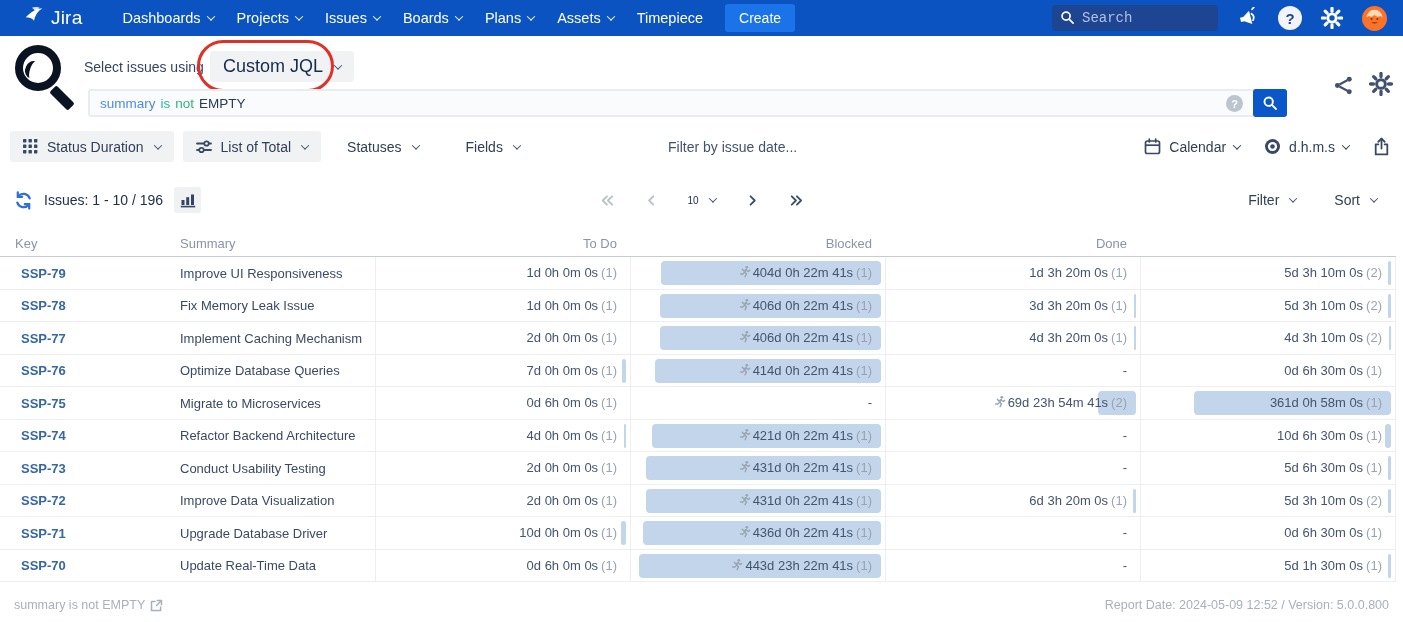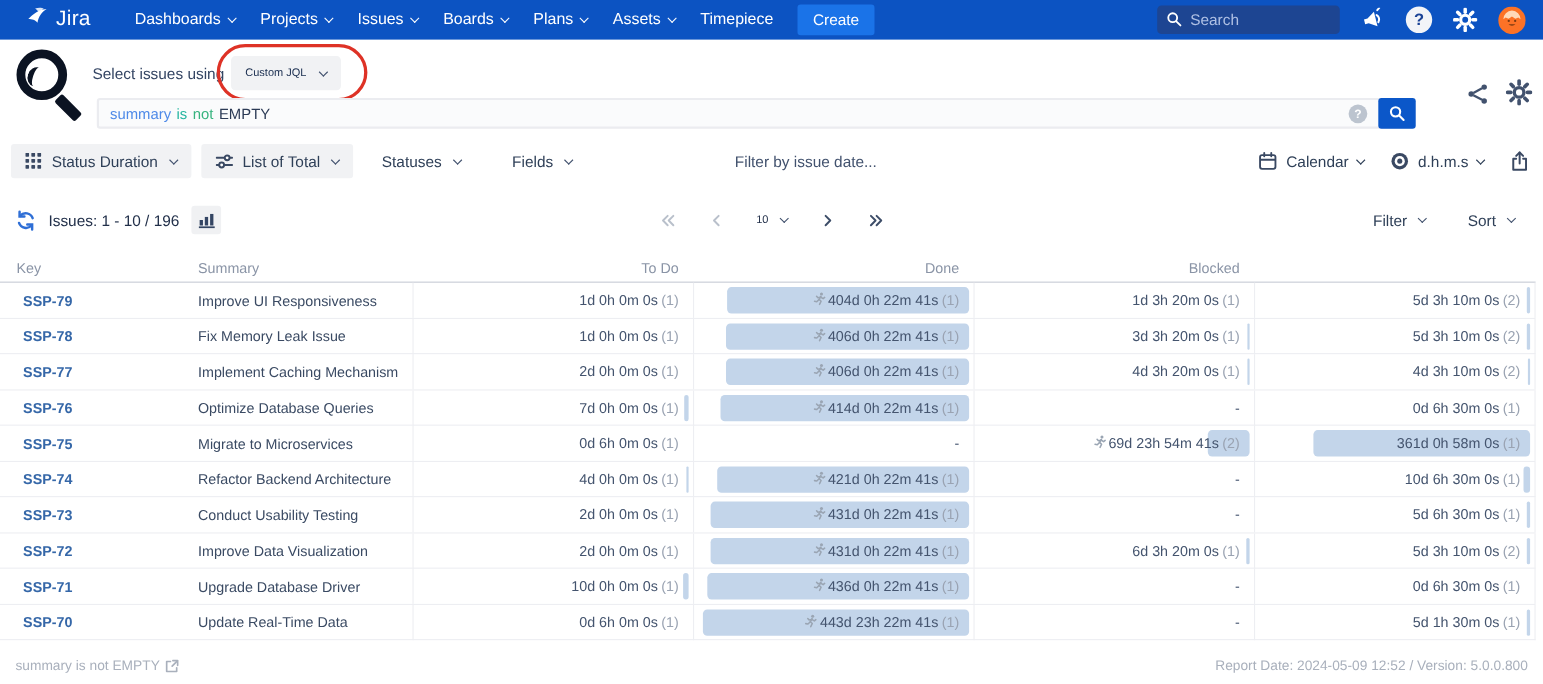--- a/index.html
+++ b/index.html
@@ -12,33 +12,33 @@
 
   
   .nav{position:absolute;left:0;top:0;width:100%;height:36px;background:var(--nav);display:flex;align-items:center;color:#fff}
   .brand{display:flex;align-items:center;gap:6px;margin-left:24px;font-size:19px;font-weight:500;letter-spacing:.2px}
   .nav-items{display:flex;align-items:center;margin-left:40px;gap:23px;font-size:14.5px}
   .nav-item{display:flex;align-items:center;gap:7px;cursor:pointer;white-space:nowrap}
   .chv{display:inline-block;width:6px;height:6px;border-right:1.8px solid currentColor;border-bottom:1.8px solid currentColor;transform:rotate(45deg) translate(-1px,-1px)}
   .create-btn{margin-left:22px;background:var(--create);border:none;color:#fff;font-size:14px;font-family:inherit;padding:6px 14px;border-radius:3px;cursor:pointer}
   .nav-right{margin-left:auto;display:flex;align-items:center;gap:19px;padding-right:16px}
   .nav-search{position:relative;width:166px;height:26px}
-  .nav-search input{width:100%;height:100%;background:#1D4592;border:none;border-radius:4px;color:#fdba74;font-size:14px;font-family:Liberation Sans, sans-serif;padding-left:30px;outline:none}
+  .nav-search input{width:100%;height:100%;background:#1D4592;border:none;border-radius:4px;color:#fdba74;font-size:14px;font-family:Liberation Mono, monospace;padding-left:30px;outline:none}
   .nav-search input::placeholder{color:#AFC0E4}
   .nav-search .mag{position:absolute;left:8px;top:5px}
   .help-badge{width:24px;height:24px;border-radius:50%;background:#F2F4F8;color:#1B4396;font-weight:700;font-size:15px;display:flex;align-items:center;justify-content:center;cursor:pointer}
   .avatar{width:25px;height:25px;border-radius:50%;cursor:pointer}
 
   
   .logo-mag{position:absolute;left:13px;top:43px;width:70px;height:72px}
   .logo-mag .lens{position:absolute;left:2px;top:2px;width:46px;height:46px;border:8px solid #0B1322;border-radius:50%}
   .logo-mag .glint{position:absolute;left:12px;top:18px;width:16px;height:18px;border-left:5px solid #0B1322;border-radius:50%;transform:rotate(18deg)}
   .logo-mag .handle{position:absolute;left:44px;top:42px;width:10px;height:26px;background:#0B1322;transform:rotate(-45deg);border-radius:2px}
   .select-label{position:absolute;left:84px;top:59px;font-size:14px;color:#344563}
-  .jql-mode{position:absolute;left:210px;top:51px;height:31px;display:flex;align-items:center;gap:12px;background:#F1F2F4;border-radius:4px;padding:0 13px;font-size:10px;color:#172B4D;cursor:pointer}
+  .jql-mode{position:absolute;left:210px;top:51px;height:31px;display:flex;align-items:center;gap:12px;background:#F1F2F4;border-radius:4px;padding:0 13px;font-size:18px;color:#172B4D;cursor:pointer}
   .jql-mode .chv{color:#42526E}
   .annotation{position:absolute;left:197px;top:40px;width:137px;height:52px;border:3px solid var(--annotation);border-radius:26px;pointer-events:none}
   .icon-btn{background:none;border:none;cursor:pointer;padding:0;line-height:0}
   .share-top{position:absolute;left:1333px;top:75px}
   .gear-sub{position:absolute;left:1369px;top:72px}
 
   .jql-row{position:absolute;left:88px;top:89px;width:1199px;height:28px;border:2px solid #EBECF0;background:#FAFBFC;border-radius:3px;cursor:text}
   .jql-text{position:absolute;left:10px;top:0;height:24px;display:flex;align-items:center;gap:5px;font-size:13.5px}
   .tok-field{color:#4E8AE8}.tok-op{color:#26B5A0}.tok-kw{color:#36B37E}.tok-val{color:#2B3A55}
   .jql-help{position:absolute;right:42px;top:4px;width:17px;height:17px;border-radius:50%;background:#BCC4CF;color:#fff;font-size:11px;font-weight:700;display:flex;align-items:center;justify-content:center;cursor:pointer}
@@ -358,22 +358,22 @@
       <span>Sort</span>
         <span class="chv"></span>
     </button>
   </div>
 
   <div class="table">
     <div class="thead">
       <span class="h key">Key</span>
       <span class="h">Summary</span>
       <span class="h num">To Do</span>
+      <span class="h num">Blocked</span>
       <span class="h num">Done</span>
-      <span class="h num">Blocked</span>
     </div>
     <div id="tbody">
         <div class="trow">
           <div class="cell key-cell">
             <a class="key-link">SSP-79</a>
           </div>
           <div class="cell summary-cell">Improve UI Responsiveness</div>
           <div class="cell num-cell">
             <span class="cell-text"><span>1d 0h 0m 0s</span><span class="cnt">(1)</span></span>
           </div>

